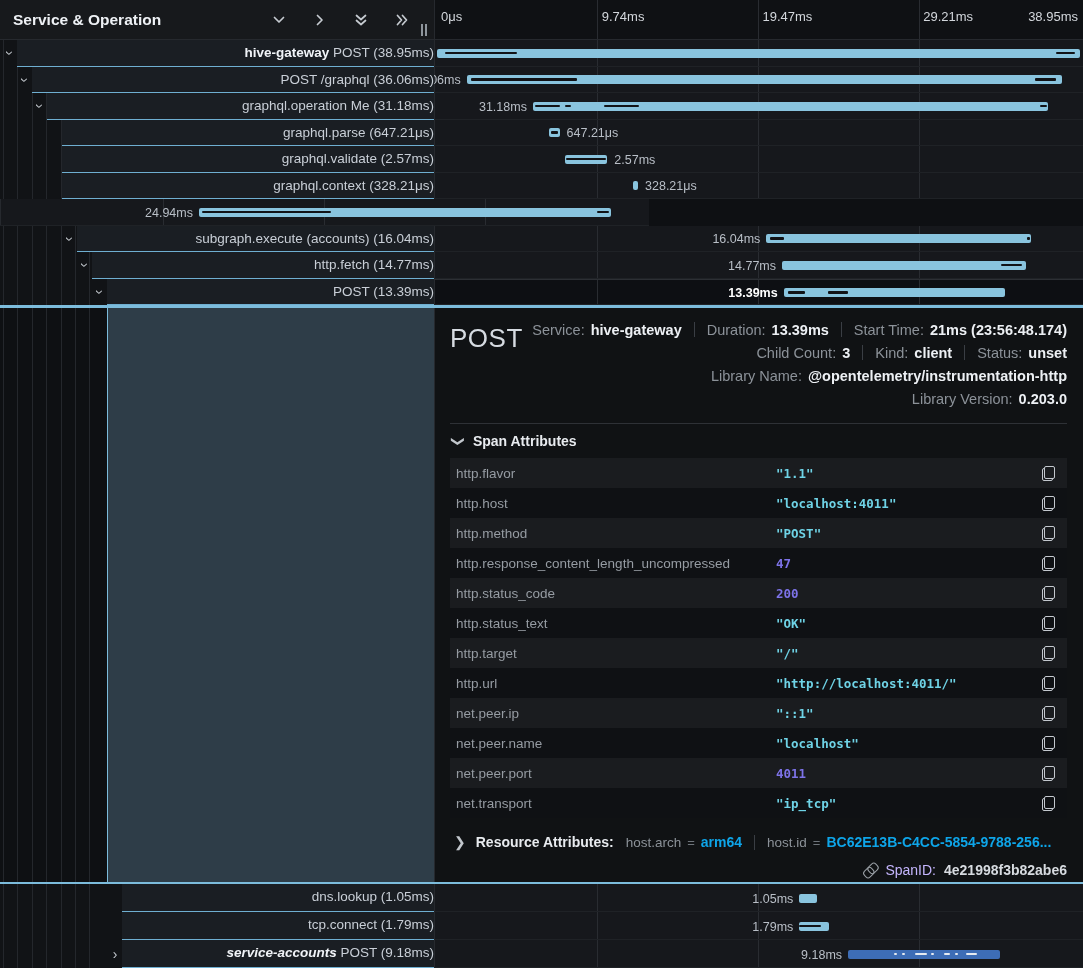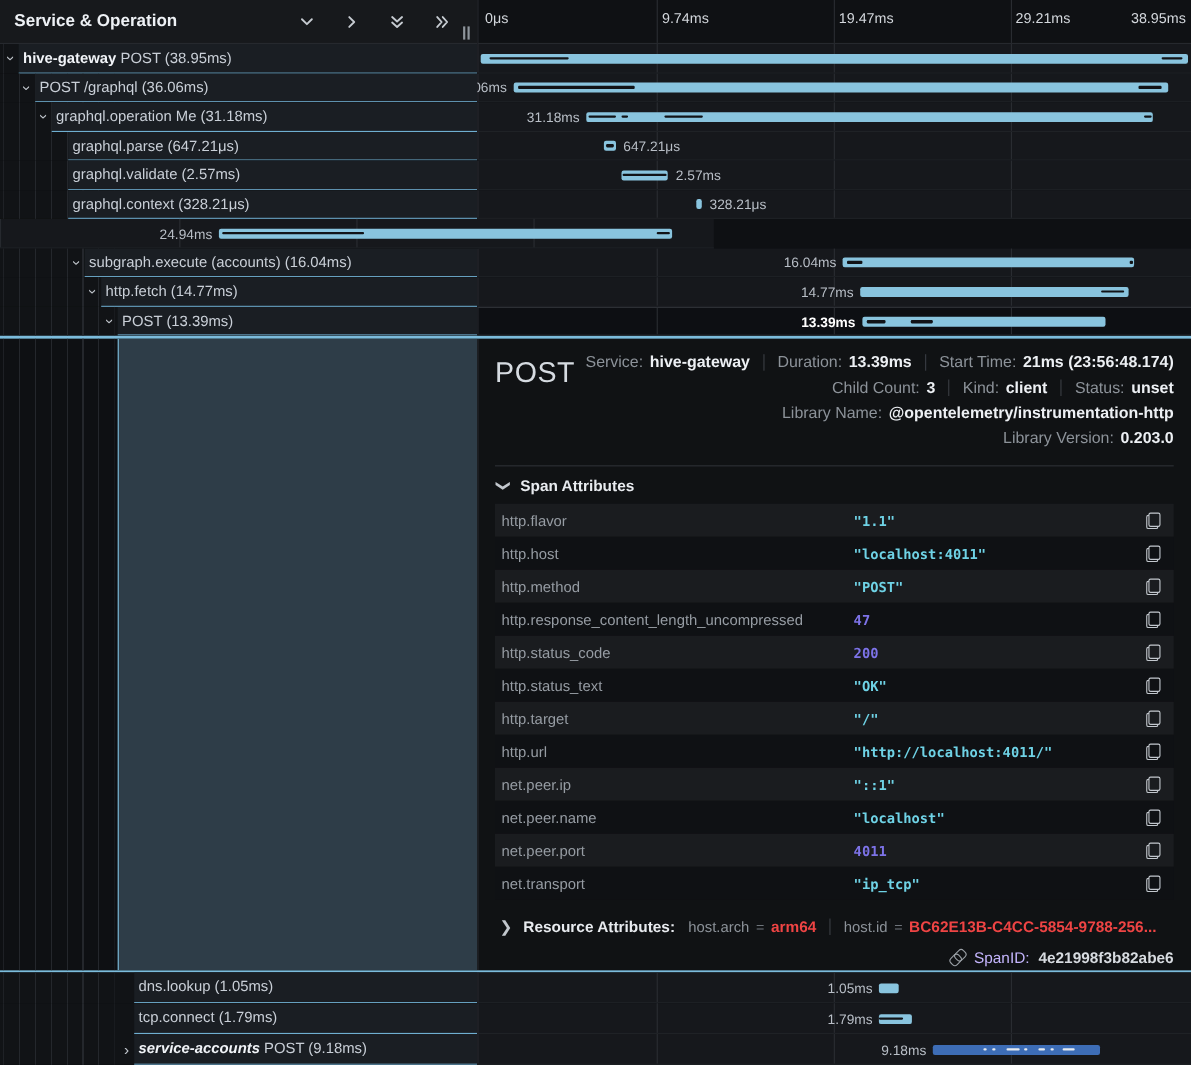--- a/index.html
+++ b/index.html
@@ -5,21 +5,21 @@
   * { box-sizing: border-box; }
   html,body { margin:0; padding:0; background:#0b0c0e; }
   body { width:1083px; height:968px; overflow:hidden;
          font-family:"Liberation Sans",sans-serif; }
   .app { position:relative; width:1083px; height:968px; background:#0e1013;
          color:#c6ccd4; font-size:13.5px; }
   .row { display:flex; }
   .cell-l { width:434px; flex:0 0 434px; position:relative;
             background-image:repeating-linear-gradient(to right,#24272c 0,#24272c 1px,transparent 1px,transparent 14.4px);
             background-position:3px 0; background-size:101px 100%; background-repeat:no-repeat;
-            background-color:#111316; overflow:hidden; }
+            background-color:#111316; overflow:hidden;text-align:right; }
   .cell-r { width:649px; flex:0 0 649px; position:relative; overflow:hidden;
             box-shadow:inset 1px 0 0 #26292e;padding-left:31px; }
   
   .header-row { height:40px; }
   .header-left { width:434px; flex:0 0 434px; position:relative; background:#17191c;
                  border-bottom:1px solid #26292e; }
   .panel-title { font-size:15.5px; font-weight:bold; color:#eef1f5; line-height:39px; padding-left:13px; }
   .hdr-icons { position:absolute; right:24px; top:0; height:39px; display:flex; align-items:center; gap:25px; }
   .hdr-icons svg { display:block; cursor:pointer; }
   .resize-handle { position:absolute; right:4px; top:24px; width:9px; height:12px; display:flex; gap:2px; cursor:col-resize; }
@@ -83,21 +83,21 @@
   .copy-btn { position:absolute; right:12px; width:13px; height:15px; cursor:pointer; }
   .copy-btn::before { content:""; position:absolute; left:0; bottom:0; width:9px; height:11px;
                       border:1.4px solid #c3c8ce; border-radius:2px; }
   .copy-btn::after { content:""; position:absolute; right:0; top:0; width:9px; height:11px;
                      border:1.4px solid #c3c8ce; border-radius:2px; background:var(--rowbg); }
   .resource-line { display:flex; align-items:center; margin-top:12px; height:24px; white-space:nowrap; }
   .resource-line .chev3 { color:#c2c7cd; font-size:14px; margin:0 10px 0 4px; }
   .resource-title { font-weight:bold; color:#e8ebef; font-size:14px; margin-right:12px; }
   .res-key { color:#8c9299; font-size:13.5px; }
   .res-eq { color:#6e747b; margin:0 6px; font-size:13px; }
-  .res-val { color:#ef4444; font-weight:bold; font-size:14px; }
+  .res-val { color:#0ea5e9; font-weight:bold; font-size:14px; }
   .spanid-line { display:flex; justify-content:flex-end; align-items:center; height:26px;
                  margin-top:3px; gap:8px; font-size:14px; }
   .spanid-line .lab { color:#c4b5fd; }
   .spanid-line .val { color:#d7dbe0; font-weight:bold; }
   .link-icon { width:15px; height:15px; position:relative; display:inline-block;
                transform:rotate(-45deg); }
   .link-icon::before { content:""; position:absolute; left:0; top:4px; width:9px; height:7px;
                        border:1.4px solid #9aa0a6; border-radius:3.5px; }
   .link-icon::after { content:""; position:absolute; left:6px; top:4px; width:9px; height:7px;
                       border:1.4px solid #9aa0a6; border-radius:3.5px; }

